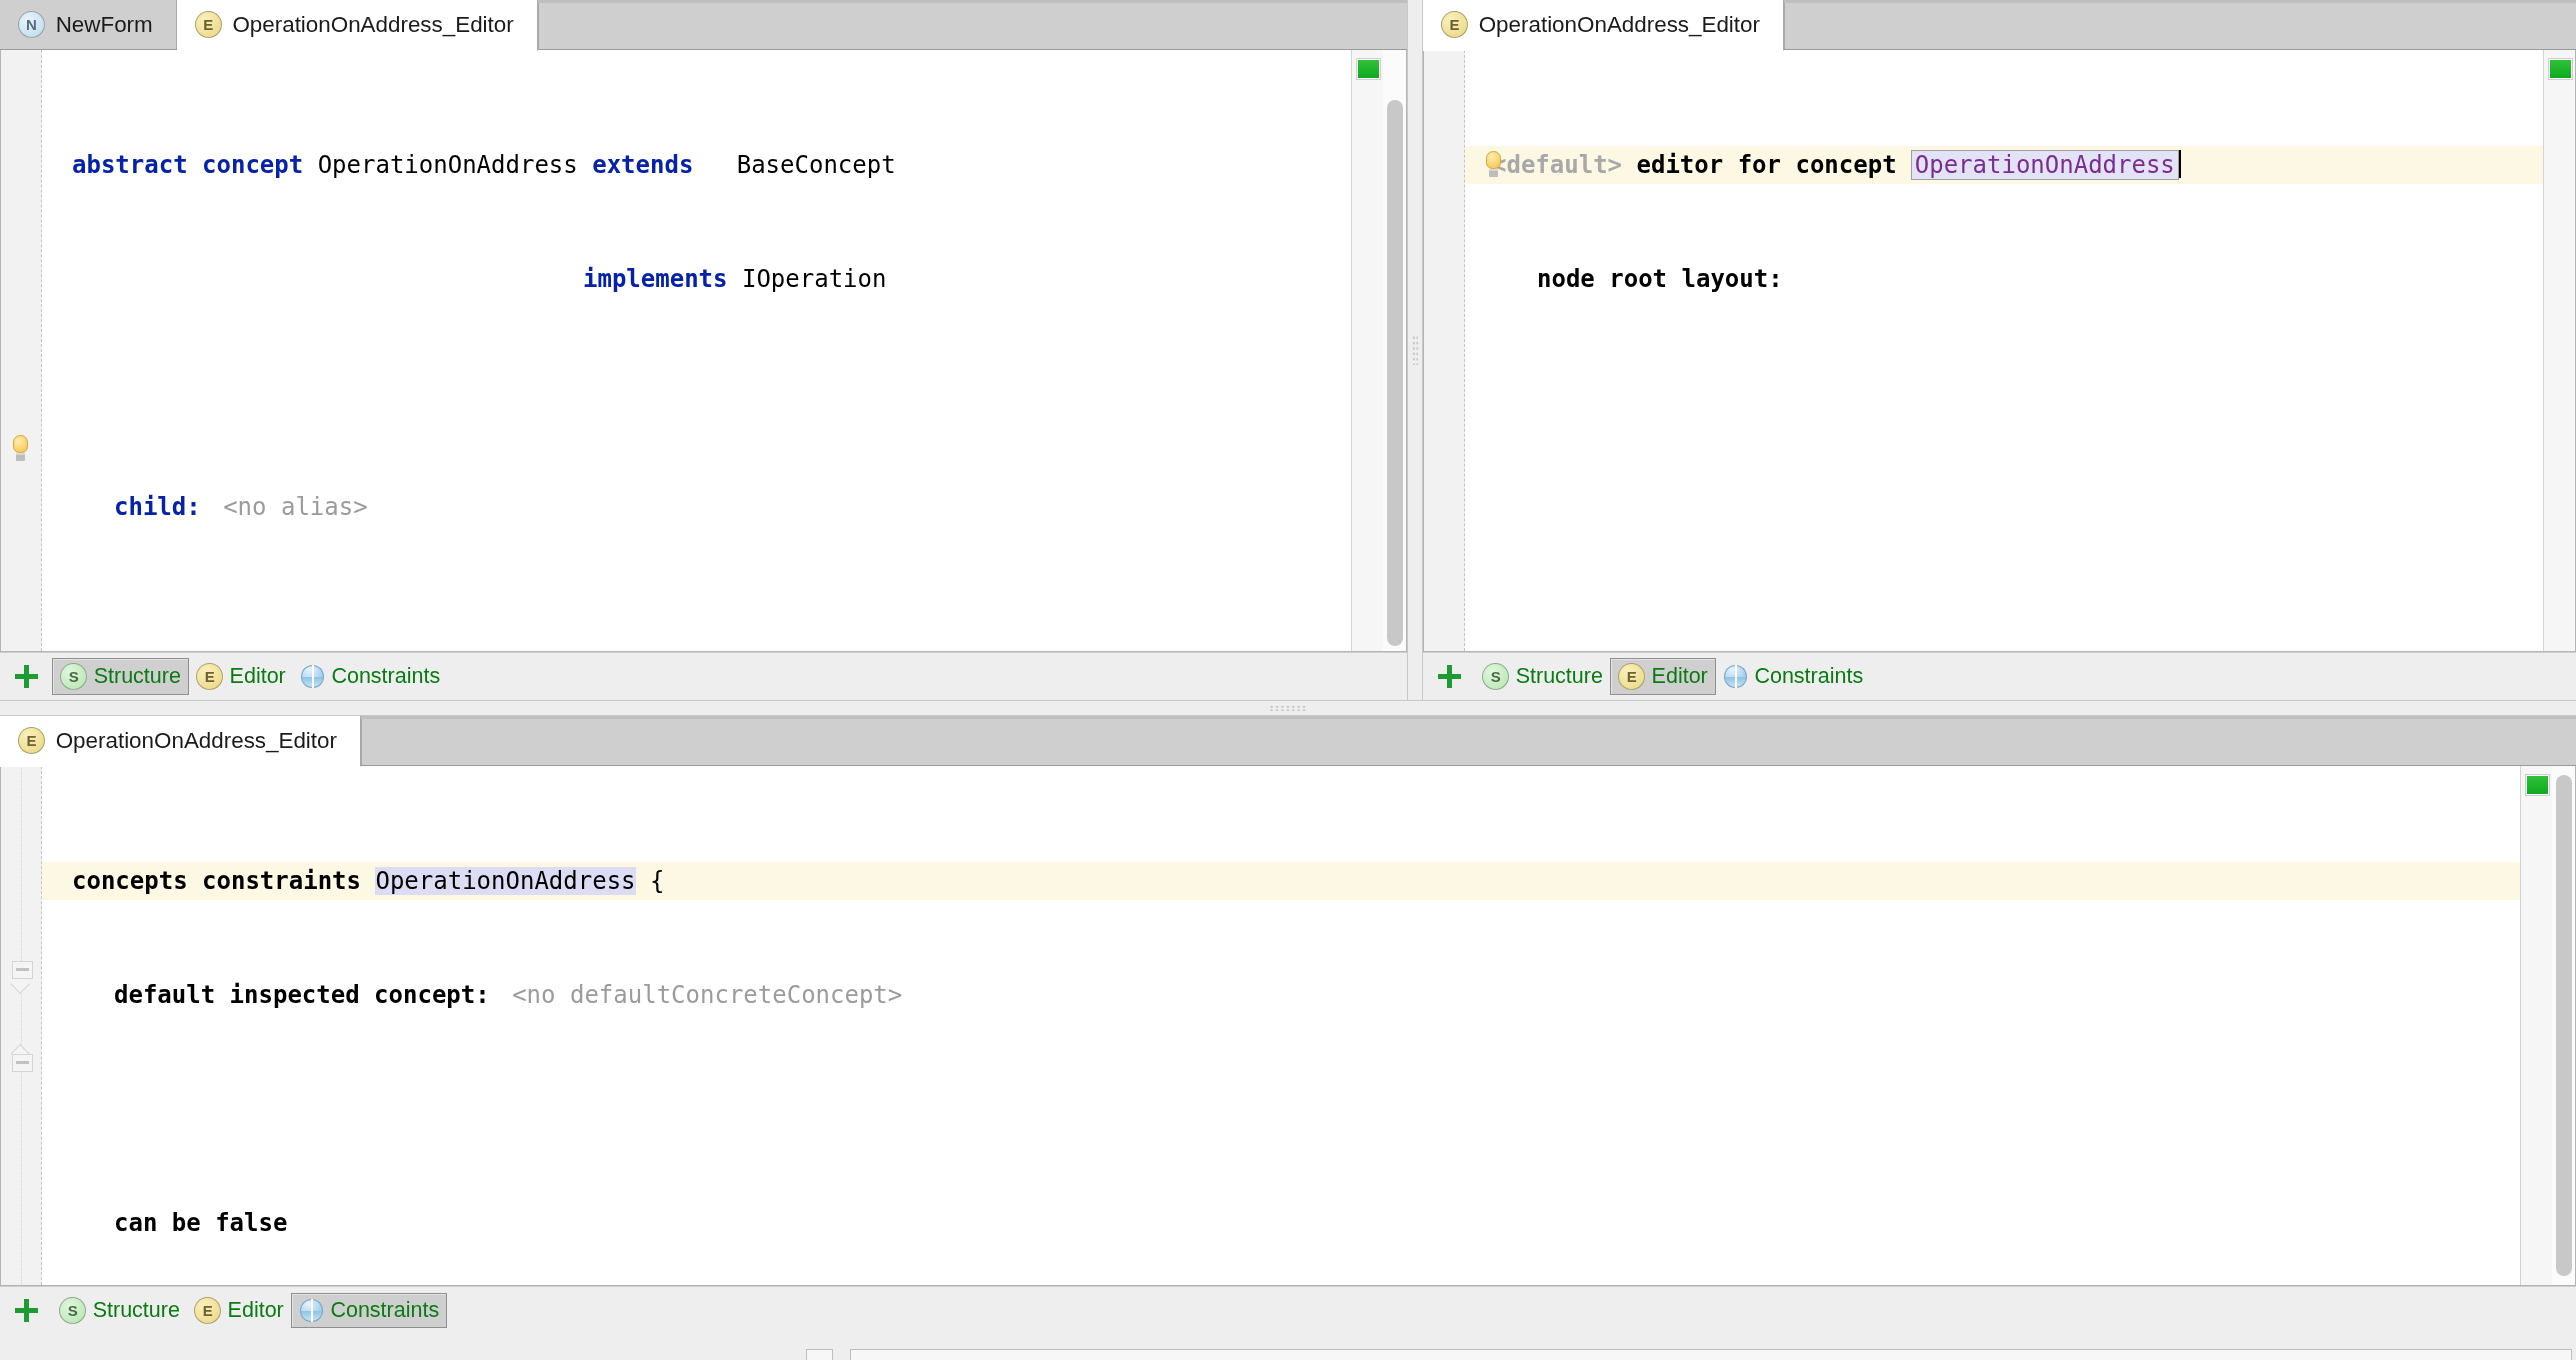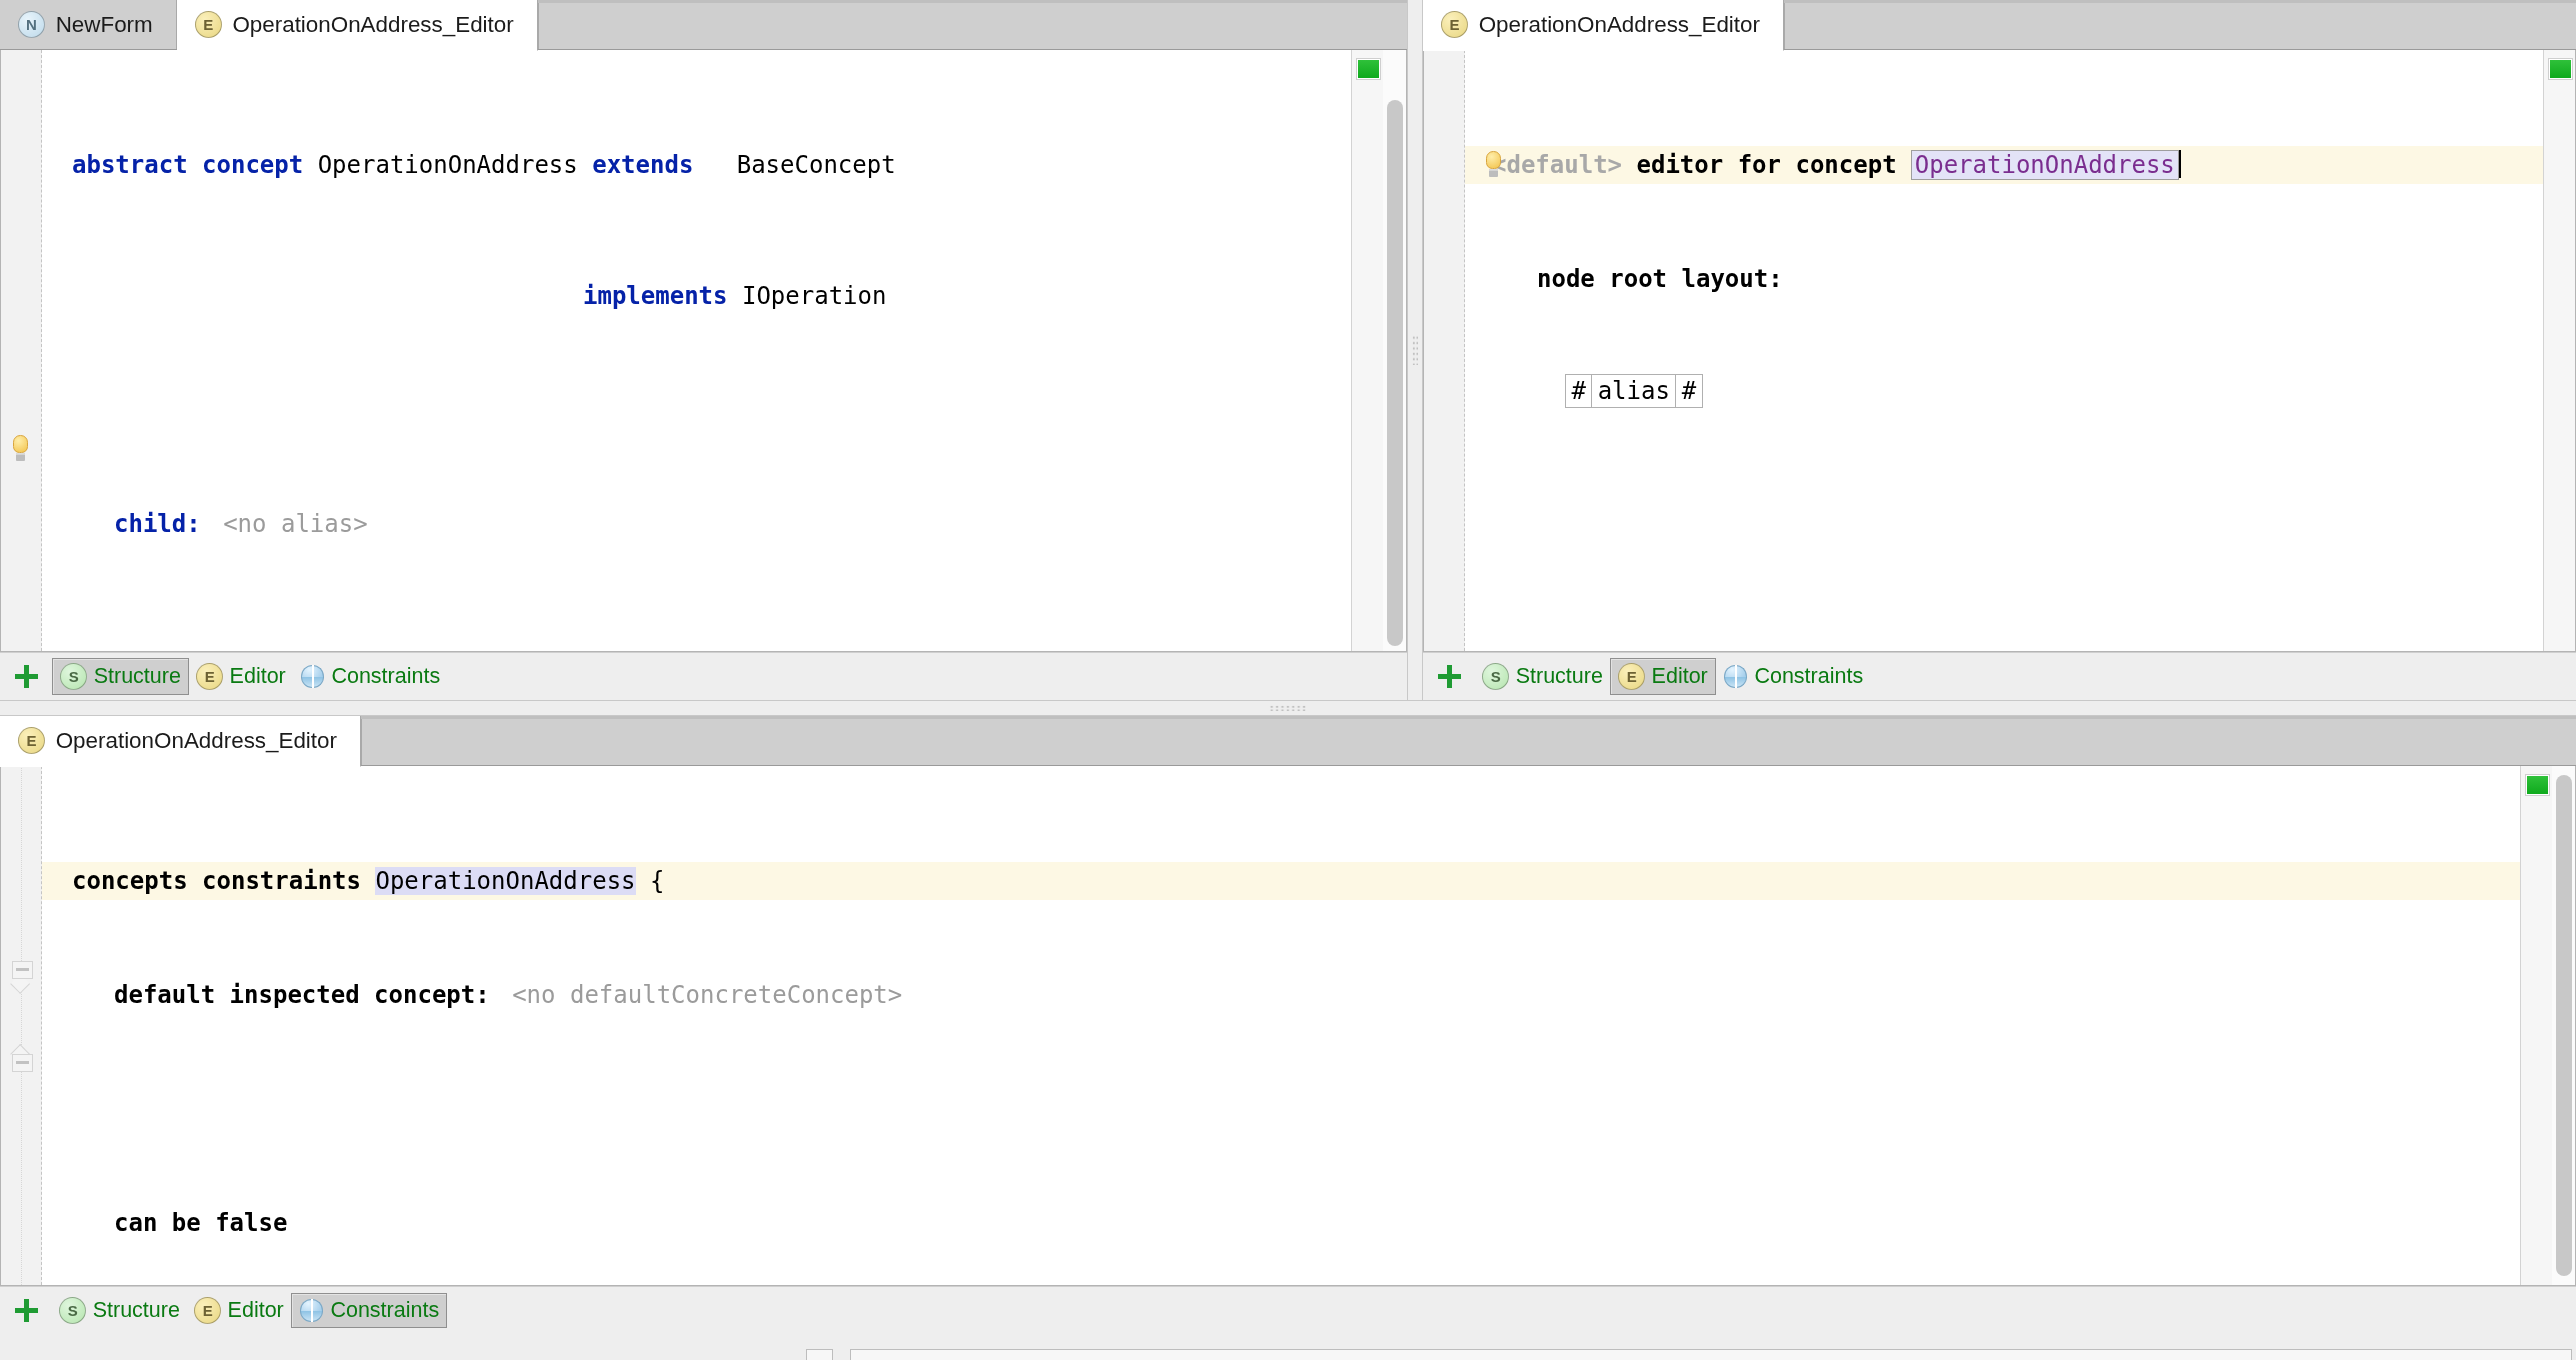--- a/index.html
+++ b/index.html
@@ -248,21 +248,21 @@
       <div class="panel-inner">
         <div class="editor-pane">
           <div class="gutter">
             <div class="bulb" style="top:385px; left:10.7px;">
               <div class="glass"></div>
                 <div class="base"></div>
             </div>
           </div>
           <div class="code">
             <div class="ln"><span class="kw">abstract</span> <span class="kw">concept</span> <span class="plain">OperationOnAddress</span> <span class="kw">extends</span>   <span class="plain">BaseConcept</span></div>
-            <div class="ln" style="padding-left:541px;margin-top:17px;"><span class="kw">implements</span> <span class="plain">IOperation</span></div>
+            <div class="ln" style="padding-left:541px;"><span class="kw">implements</span> <span class="plain">IOperation</span></div>
             <div class="spacer"></div>
             <div class="ln" style="padding-left:72px;"><span class="kw">child:</span> <span class="grey">&lt;no alias&gt;</span></div>
             
             
             
             
             
             
             
             
@@ -312,21 +312,20 @@
         </div>
         <div class="tab-filler"></div>
       </div>
 
       <div class="panel-inner">
         <div class="editor-pane">
           <div class="gutter"></div>
           <div class="code">
             <div class="ln hl" style="padding-left:27px; position:relative;"><span class="bulb" style="top:5.4px; left:19.7px;"><span class="glass"></span><span class="base"></span></span><span class="greyb">&lt;default&gt;</span> <span class="kwblk">editor for concept</span> <span class="selbox purple">OperationOnAddress</span><span class="caret"></span></div>
             <div class="ln" style="padding-left:72px;"><span class="kwblk">node root layout:</span></div>
-            <div class="ln" style="padding-left:100px; line-height:34px;"><span class="cellbox">#</span><span class="cellbox">alias</span><span class="cellbox">#</span></div>
             <div class="spacer"></div>
             
           </div>
           <div class="errstripe">
             <div class="okmark"></div>
           </div>
         </div>
       </div>
 
       <div class="bottombar">

